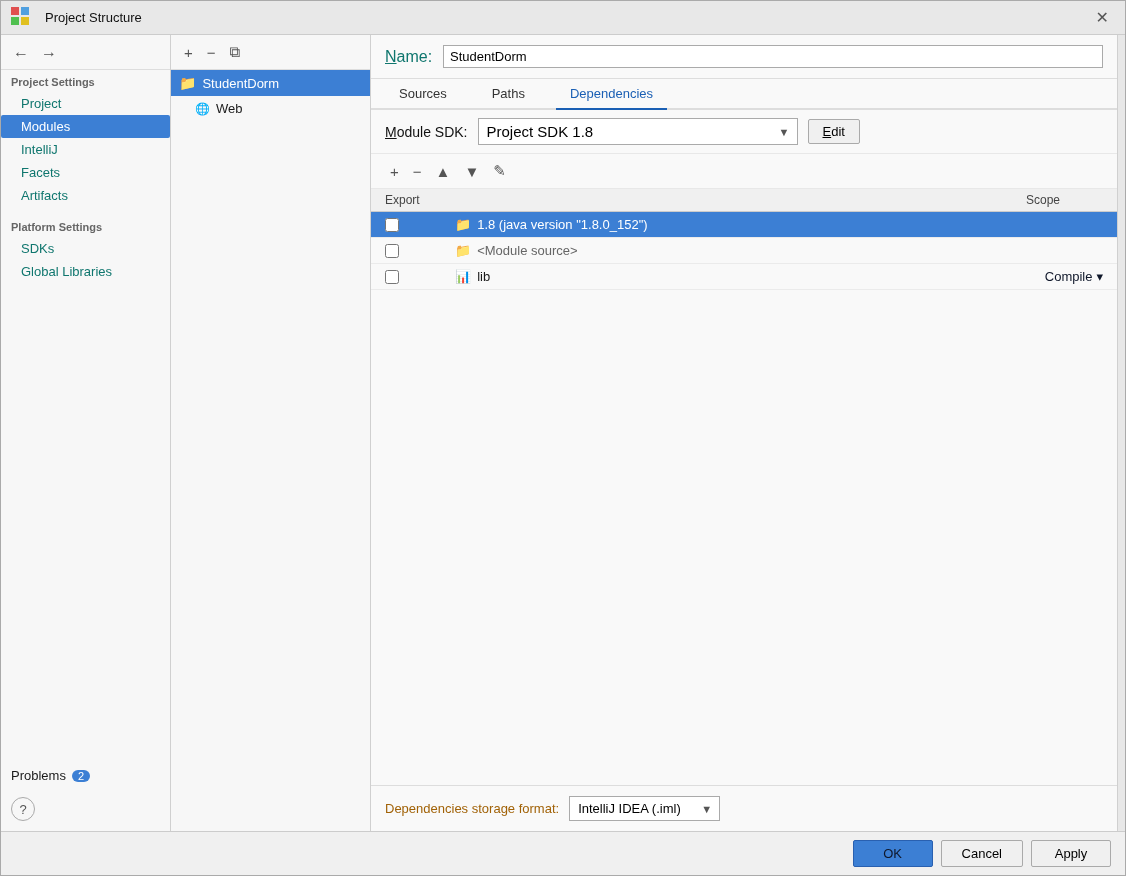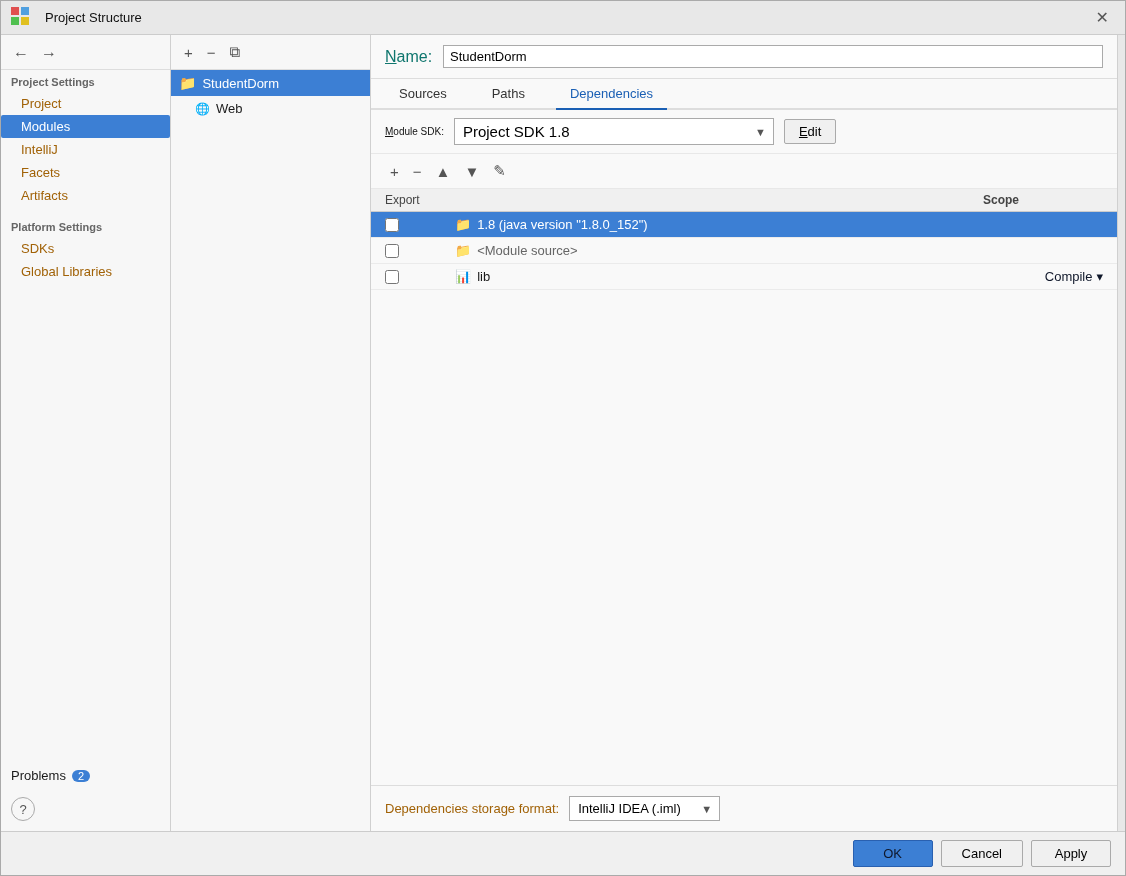--- a/index.html
+++ b/index.html
@@ -77,21 +77,21 @@
     .nav-section-label {
       padding: 6px 10px 4px 10px;
       font-size: 11px;
       color: #666;
       font-weight: 600;
       text-transform: none;
     }
     .nav-item {
       padding: 4px 10px 4px 20px;
       cursor: pointer;
-      color: #a16207;
+      color: #0f766e;
       font-size: 13px;
     }
     .nav-item.active {
       background: #3c7fd4;
       color: white;
       border-radius: 2px;
     }
     .nav-spacer { height: 8px; }
     .problems-row {
       display: flex;
@@ -231,21 +231,21 @@
       border-radius: 2px;
     }
     .sdk-row {
       display: flex;
       align-items: center;
       padding: 8px 14px;
       gap: 10px;
       border-bottom: 1px solid #e8e8e8;
     }
     .sdk-label {
-      font-size: 10px;
+      font-size: 14px;
       color: #111;
     }
     .sdk-label u { text-decoration: underline; }
     .sdk-select-wrapper {
       position: relative;
       flex: 1;
       max-width: 320px;
     }
     .sdk-select {
       width: 100%;
@@ -295,22 +295,22 @@
     .deps-header-name {
       flex: 1;
       font-size: 12px;
       color: #444;
       font-weight: 500;
     }
     .deps-header-scope {
       width: 120px;
       font-size: 12px;
       color: #444;
-      font-weight: 700;
-      text-align: left;
+      font-weight: 400;
+      text-align: center;
     }
     .deps-row {
       display: flex;
       align-items: center;
       padding: 4px 14px;
       border-bottom: 1px solid #ebebeb;
       min-height: 26px;
     }
     .deps-row.selected {
       background: #3c7fd4;

